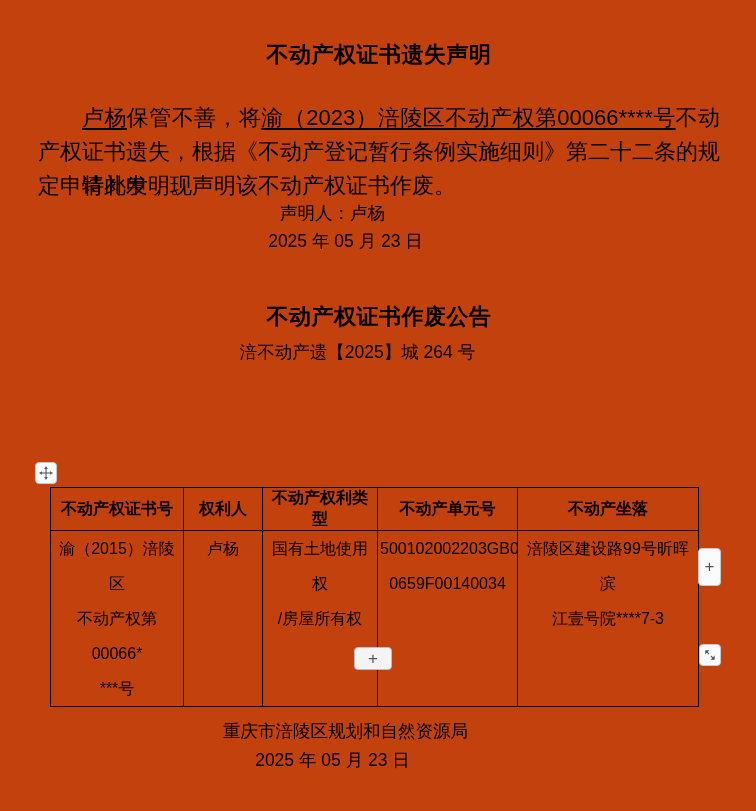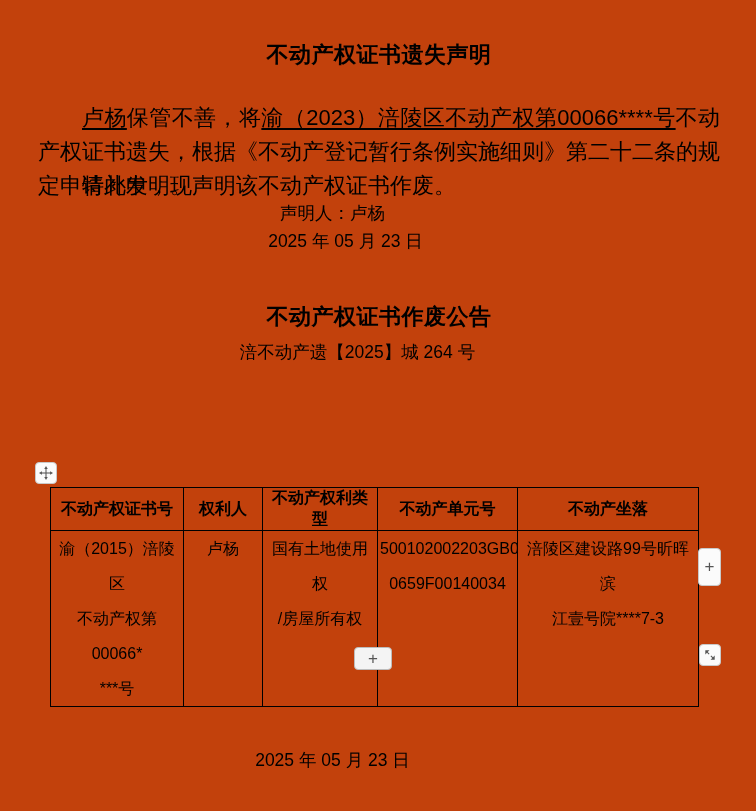--- a/index.html
+++ b/index.html
@@ -173,16 +173,17 @@
           <line x1="13.5" y1="13.5" x2="17" y2="17"></line>
         </g>
         <g fill="#555555">
           <polygon points="4,4 11,4 4,11"></polygon>
           <polygon points="20,20 13,20 20,13"></polygon>
         </g>
       </svg>
     </span>
   </button>
 
+  <p class="rline footline abs" style="top:716px; padding-right:67px;">重庆市涪陵区规划和自然资源局</p>
 
   <p class="rline footline abs" style="top:745px; padding-right:93px;">2025 年 05 月 23 日</p>
 
 </div>
 
 </body></html>

